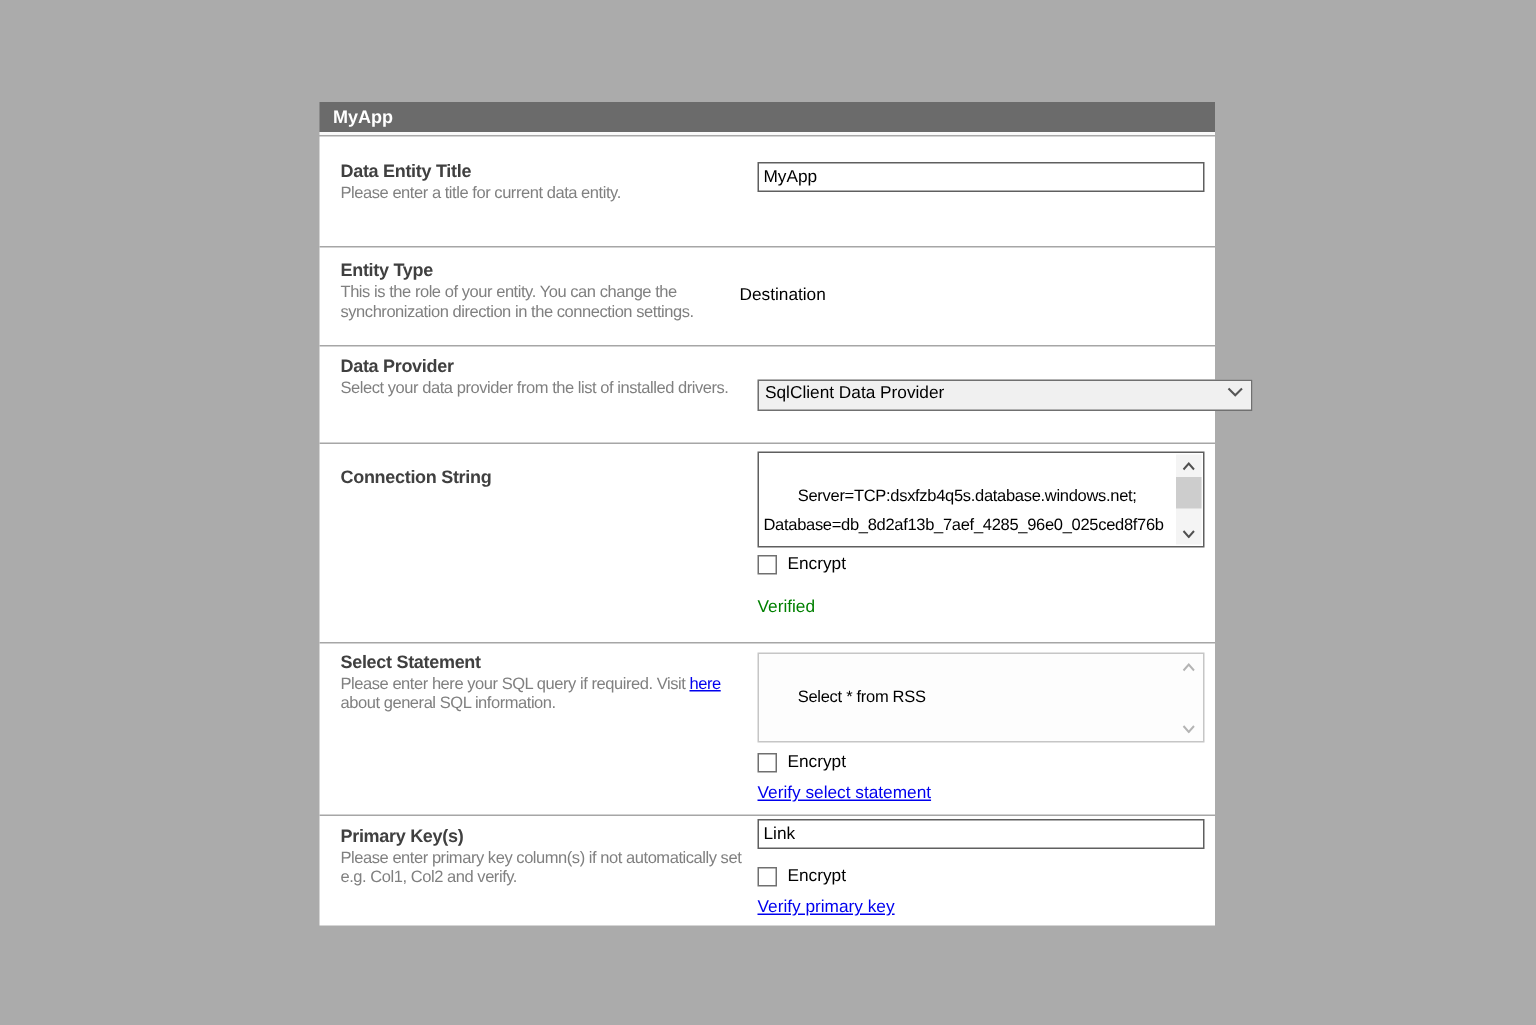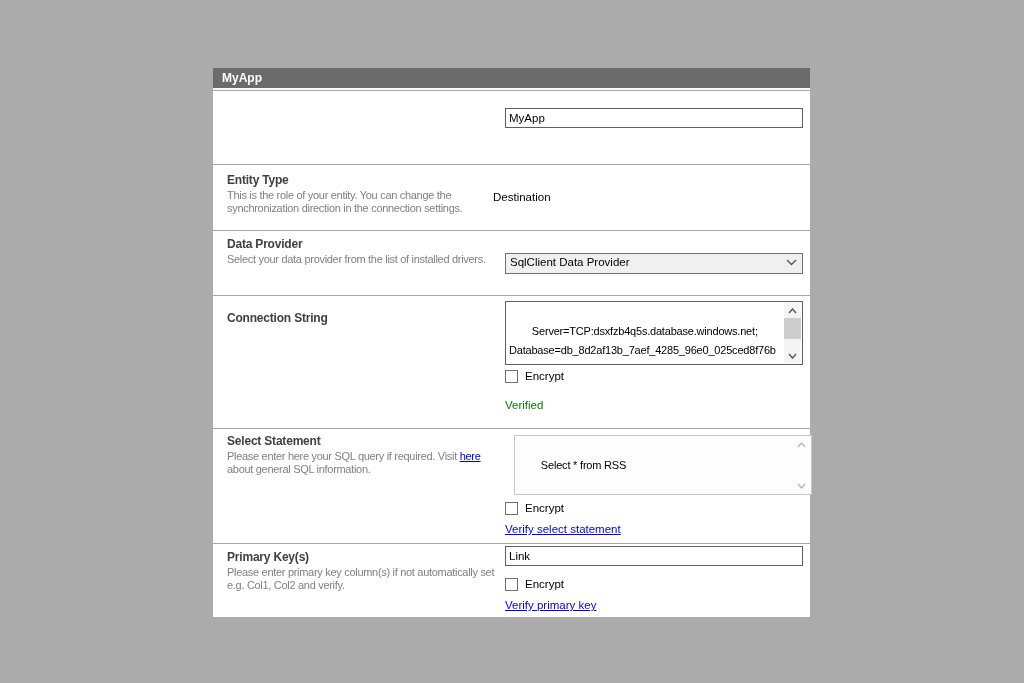--- a/index.html
+++ b/index.html
@@ -36,21 +36,21 @@
   .rcol-item { position:absolute; left:292px; width:298px; }
 
   .text-input {
     position:absolute; left:292px; width:298px; height:20px;
     border:1px solid #5f5f5f; background:#ffffff; color:#000000;
     font-family:"Liberation Sans", sans-serif; font-size:11.5px; padding:1px 3px;
   }
   .plain-value { font-size:11.5px; color:#000000; }
 
   .select-box {
-    position:absolute; left:292px; width:298px; height:21px;
+    position:absolute; left:292px; width:330px; height:21px;
     background:#f0f0f0; border:1px solid #707070;
     display:flex; align-items:center; justify-content:space-between;
     font-size:11.5px; color:#000000; padding:0 5px 4px 4px; cursor:default;
   }
 
   .fake-ta {
     position:absolute; left:292px; width:298px;
     background:#ffffff; border:1px solid #5f5f5f; color:#000000;
     font-size:11px; line-height:19px; letter-spacing:-0.2px;
     padding:1px 22px 0 3px;
@@ -75,20 +75,24 @@
 <body>
 
 <div class="panel">
   <div class="panel-header">MyApp</div>
   <div class="header-sep"></div>
   <div class="header-sep2"></div>
 
   <div class="panel-body">
 
     <div class="row row-1">
+      <div class="left">
+        <div class="heading">Data Entity Title</div>
+        <div class="desc">Please enter a title for current data entity.</div>
+      </div>
       <input class="text-input" style="top: 17px;" type="text" value="MyApp">
     </div>
 
     <div class="row row-2">
       <div class="left">
         <div class="heading">Entity Type</div>
         <div class="desc">This is the role of your entity. You can change the synchronization direction in the connection settings.</div>
       </div>
       <div class="rcol-item plain-value" style="top:26px; left:280px;">Destination</div>
     </div>
@@ -142,21 +146,21 @@
     </div>
 
     <div class="row row-5">
       <div class="left">
         <div class="heading">Select Statement</div>
         <div class="desc">
           <span>Please enter here your SQL query if required. Visit </span><a>here</a><span> about general SQL information.</span>
         </div>
       </div>
 
-      <div class="fake-ta light" style="top:6px; height:60px;margin-left:9px;">
+      <div class="fake-ta light" style="top:6px; height:60px;">
         <span>Select * from RSS</span>
         <span class="sbar">
           <span class="arr up">
             <svg width="9" height="6" viewBox="0 0 9 6">
                 <polyline points="1,5 4.5,1 8,5" fill="none" stroke="#b4b4b4" stroke-width="1.3"></polyline>
               </svg>
           </span>
           <span class="arr down">
             <svg width="9" height="6" viewBox="0 0 9 6">
                 <polyline points="1,1 4.5,5 8,1" fill="none" stroke="#b4b4b4" stroke-width="1.3"></polyline>

